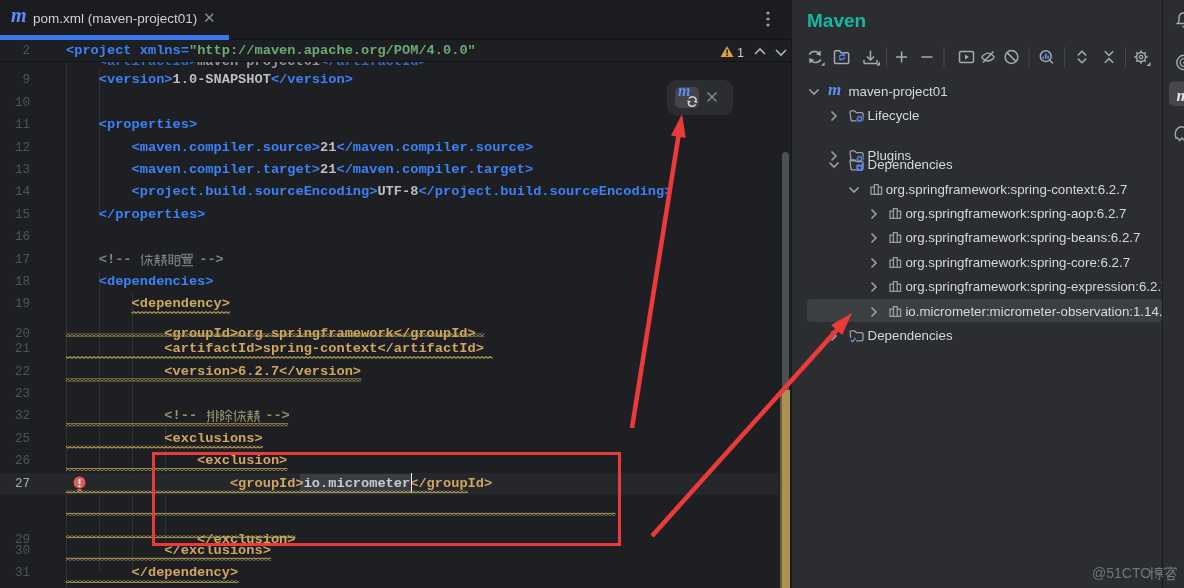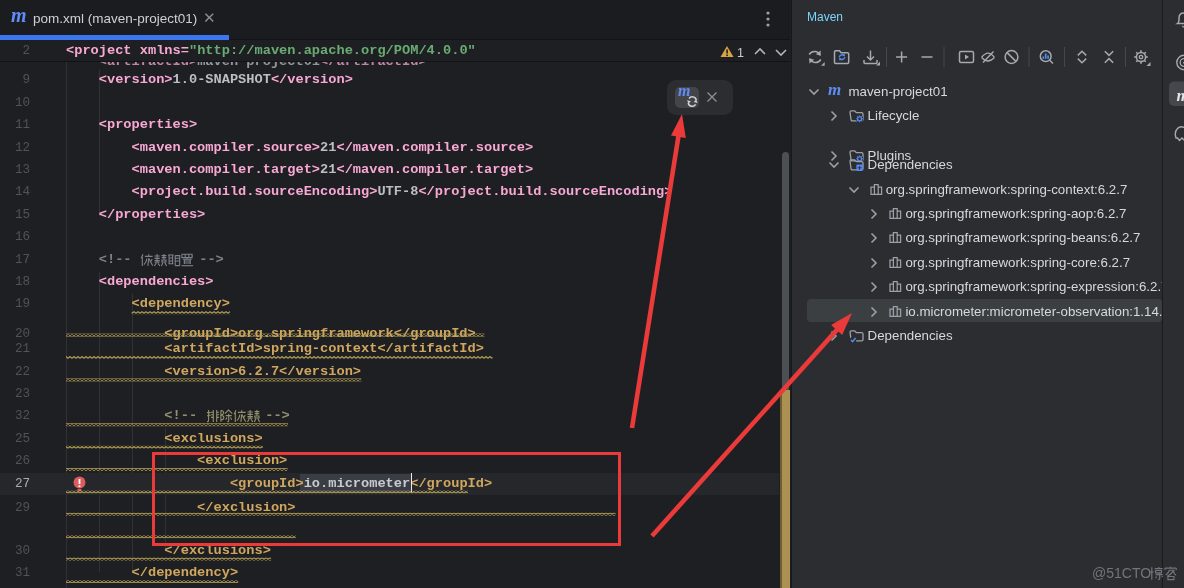--- a/index.html
+++ b/index.html
@@ -10,36 +10,36 @@
 .mlogo{font-family:"Liberation Serif",serif;font-style:italic;font-weight:bold;color:#5f8df5}
 #tablogo{position:absolute;left:11px;top:4px;font-size:20px}
 #tabtext{position:absolute;left:33px;top:11px;font-size:13.5px;color:#ced0d6}
 #tabx{position:absolute;left:203px;top:9px;font-size:15px;color:#8a8e95}
 #tabdots{position:absolute;left:766px;top:10px}
 #sticky{position:absolute;left:0;top:41px;width:790px;height:21px;background:#1e1f22;border-bottom:1px solid #121315;z-index:5;overflow:visible}
 #code{position:absolute;left:0;top:62px;width:790px;height:526px;background:#1e1f22}
 pre.c{position:absolute;left:66px;top:0;font:bold 13.67px/22.4px "Liberation Mono",monospace;white-space:pre;color:#bcbec4}
 .ln{position:absolute;left:0;width:30px;text-align:right;font:12.6px/22.4px "Liberation Mono",monospace;color:#4e535b}
 .row{position:absolute;left:0;width:790px;height:22.4px}
-.t{color:#f9a8d4}
+.t{color:#3b82f6}
 .w{color:#d0a75f}
 .g{color:#6aab73}
 .cm{color:#7d8289}
 .cw{color:#93906d}
 .wv{}
 .guide{position:absolute;width:1px;background:#303236}
 #cur27{position:absolute;left:0;top:410.6px;width:779px;height:22.4px;background:#25272b}
 #hl27{position:absolute;left:300px;top:412px;width:111px;height:19px;background:#3a3e44}
 #caret{position:absolute;left:410.5px;top:411px;width:1.6px;height:20px;background:#e8e9eb}
 #redrect{position:absolute;left:152px;top:390px;width:469px;height:94px;border:3px solid #ea3a3a}
 #sb1{position:absolute;left:782px;top:90px;width:7px;height:243px;background:#4c4f54;border-radius:4px}
 #sb2{position:absolute;left:780px;top:328px;width:11px;height:198px;background:#ab9152;border-left:2px solid #6f5d33}
 
 #panel{position:absolute;left:791px;top:0;width:371px;height:588px;background:#2b2d30;border-left:1px solid #17181a;overflow:hidden}
-#ptitle{position:absolute;left:15px;top:10px;font-size:12px;font-weight:normal;color:#7dd3fc}
+#ptitle{position:absolute;left:15px;top:10px;font-size:19px;font-weight:bold;color:#14b8a6}
 .trow{position:absolute;left:0;width:371px;height:24.4px;font-size:13.3px;color:#d5d8de}
 .trow span.lbl{position:absolute;top:4px;white-space:nowrap}
 #selrow{position:absolute;left:15px;top:298.5px;width:355px;height:23.4px;background:#3c3f42;border-radius:4px}
 
 #strip{position:absolute;left:1162px;top:0;width:22px;height:588px;background:#2b2d30;border-left:1px solid #1a1b1d}
 #wm{position:absolute;left:1092px;top:565px;font-size:14px;color:#71757c;white-space:nowrap}
 svg{position:absolute;overflow:visible}
 </style></head>
 <body>
 <div id="root">
@@ -211,21 +211,21 @@
           <pre class="c"><span class="w wv">            &lt;exclusions&gt;</span></pre>
         </div>
     <div class="row" style="top:388.2px">
           <span class="ln">26</span>
           <pre class="c"><span class="w wv">                &lt;exclusion&gt;</span></pre>
         </div>
     <div class="row" style="top:410.6px">
           <span class="ln" style="color:#a6a9b0">27</span>
           <pre class="c"><span class="w wv">                    &lt;groupId&gt;<span style="color:#c8cad0">io.micrometer</span>&lt;/groupId&gt;</span></pre>
         </div>
-    <div class="row" style="top:435px">
+    <div class="row" style="top:467px">
           <span class="ln">29</span>
           <pre class="c"><span class="w wv">                &lt;/exclusion&gt;</span></pre>
         </div>
     <div class="row" style="top:477.8px">
           <span class="ln">30</span>
           <pre class="c"><span class="w wv">            &lt;/exclusions&gt;</span></pre>
         </div>
     <div class="row" style="top:500.2px">
           <span class="ln">31</span>
           <pre class="c"><span class="w wv">        &lt;/dependency&gt;</span></pre>

